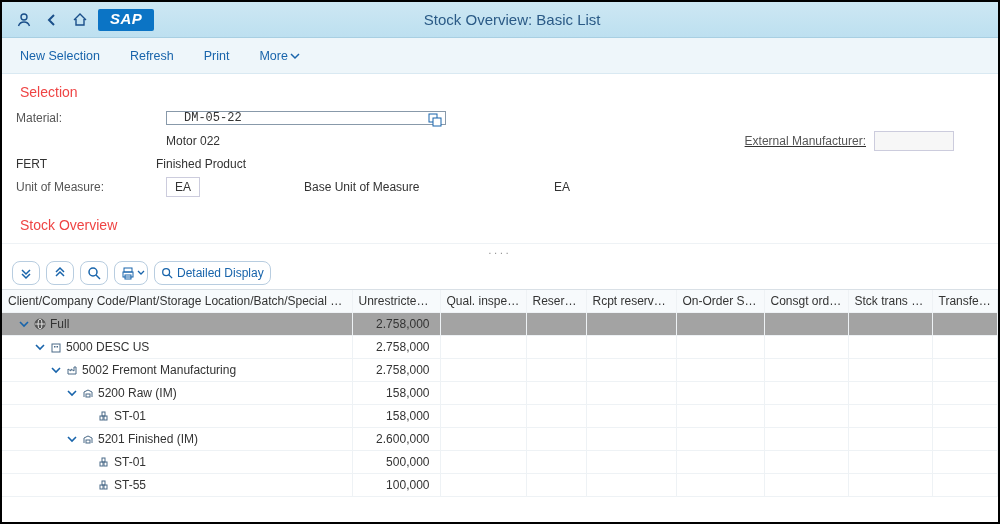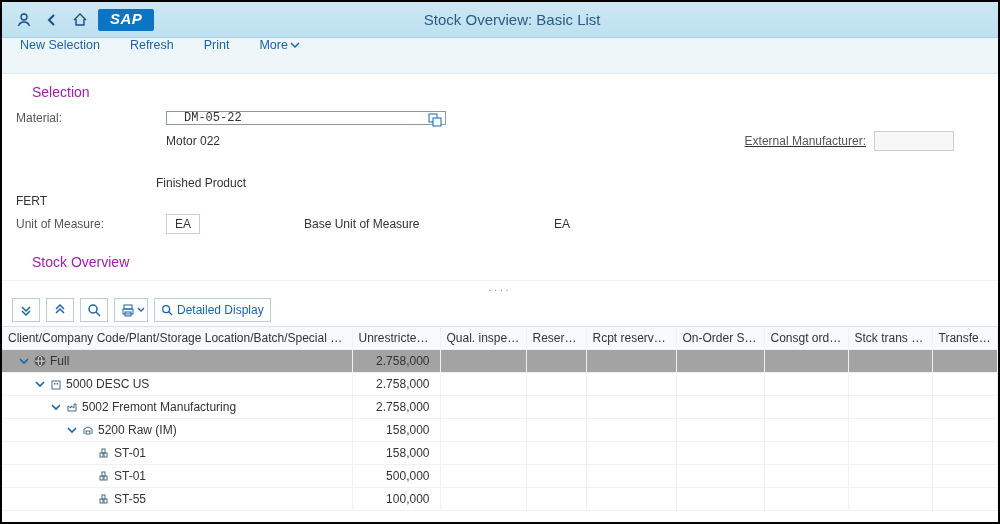--- a/index.html
+++ b/index.html
@@ -2,36 +2,36 @@
 <html><head>
 <meta charset="utf-8">
 <style>
   * { box-sizing: border-box; }
   html, body { margin:0; padding:0; font-family: Arial, Helvetica, sans-serif; font-size:12px; color:#333; }
   .frame { width:1000px; height:524px; border:2px solid #000; background:#fff; position:relative; overflow:hidden; }
   .shell-header { height:36px; background:linear-gradient(#cde7f3,#bde0f0); display:flex; align-items:center; padding:0 8px; border-bottom:1px solid #a8cfe2; }
   .shell-header .icon-btn { width:28px; height:24px; display:flex; align-items:center; justify-content:center; color:#1a4f8a; cursor:pointer; }
   .sap-logo { background:#0b74c5; color:#fff; font-weight:bold; font-size:15px; padding:2px 12px 4px 12px; border-radius:2px; letter-spacing:0.5px; margin-left:4px; display:flex; align-items:center; height:22px; font-style:italic;}
   .shell-title { flex:1; text-align:center; font-size:15px; color:#2a5a86; }
-  .app-toolbar { height:36px; background:#eef6fa; border-bottom:1px solid #d9e9f2; display:flex; align-items:flex-start; padding:0 18px; }
+  .app-toolbar { height:36px; background:#eef6fa; border-bottom:1px solid #d9e9f2; display:flex; align-items:center; padding:0 18px; }
   .app-toolbar a { color:#1864ab; font-size:12.5px; margin-right:30px; text-decoration:none; cursor:pointer; display:inline-flex; align-items:center; }
   .content { padding:8px 14px 0 14px; }
-  .section-title { font-size:14px; color:#a21caf; margin:2px 0 10px 16px; }
+  .section-title { font-size:14px; color:#ef4444; margin:2px 0 10px 4px; }
   .form-row { display:flex; align-items:center; margin-bottom:6px; font-size:12px; }
   .form-row .lbl { width:150px; color:#555; padding-right:6px; }
   .mat-input-wrap { position:relative; width:280px; }
   .mat-input { width:100%; height:14px; border:1px solid #89a; padding:0 22px 0 17px; font-family:"Courier New",monospace; font-size:12px; color:#333; }
   .mat-vh { position:absolute; right:4px; top:3px; color:#1864ab; cursor:pointer; }
   .uom-box { border:1px solid #ccd; padding:2px 8px; background:#fff; display:inline-block; min-width:26px; font-size:12px; }
   .col2 { margin-left:140px; color:#333; display:inline-block; min-width:140px; }
   .col3 { margin-left:150px; color:#333; display:inline-block; text-align:left; }
   .ext-block { display:flex; align-items:center; gap:8px; margin-left:auto; padding-right:30px;text-decoration:underline;}
   .ext-box { width:80px; height:20px; border:1px solid #ccd; background:#f7f7f7; }
   .table-toolbar { display:flex; align-items:center; gap:6px; padding:4px 4px; }
-  .tb-btn { border:1px solid #b8cde0; background:#fff; color:#1864ab; height:24px; min-width:24px; display:inline-flex; align-items:center; justify-content:center; border-radius:0; cursor:pointer; font-size:12px; padding:0 6px; }
+  .tb-btn { border:1px solid #b8cde0; background:#fff; color:#1864ab; height:24px; min-width:24px; display:inline-flex; align-items:center; justify-content:center; border-radius:8px; cursor:pointer; font-size:12px; padding:0 6px; }
   .tb-btn svg { pointer-events:none; }
   .table-wrap { border-top:1px solid #d9e0e6; }
   table { border-collapse:collapse; width:100%; table-layout:fixed; }
   th, td { border-right:1px solid #eef2f5; border-bottom:1px solid #eef2f5; padding:4px 6px; font-size:12px; white-space:nowrap; overflow:hidden; text-overflow:ellipsis; height:20px; vertical-align:middle; }
   th { background:#f7fafc; color:#333; font-weight:normal; text-align:left; }
   th.num, td.num { text-align:right; padding-right:10px; }
   tr.sel td { background:#a3a3a3;margin-top:11px; }
   .tree-cell { display:flex; align-items:center; gap:4px; }
   .exp { color:#1864ab; cursor:pointer; width:12px; display:inline-flex; justify-content:center; }
   .ellips-bar { height:14px; text-align:center; color:#888; font-size:10px; letter-spacing:3px; line-height:14px; border-top:1px solid #eef2f5;}
@@ -95,21 +95,21 @@
   <div class="form-row">
     <div class="lbl"></div>
     <div style="color:#333">Motor 022</div>
     <div class="ext-block">
       <span style="color:#555">External Manufacturer:</span>
       <div class="ext-box"></div>
     </div>
   </div>
 
   <div class="form-row">
-    <div style="width:120px;margin-top:37px;">FERT</div>
+    <div style="width:120px;">FERT</div>
     <div class="col2" style="margin-left:20px">Finished Product</div>
   </div>
 
   <div class="form-row">
     <div class="lbl">Unit of Measure:</div>
     <div class="uom-box">EA</div>
     <div style="width:104px"></div>
     <div style="width:250px;color:#333">Base Unit of Measure</div>
     <div class="col3" style="margin-left:0">EA</div>
   </div>
@@ -306,20 +306,46 @@
             <td></td>
             <td></td>
             <td></td>
             <td></td>
             <td></td>
             <td></td>
             <td></td>
           </tr>
           <tr>
             <td>
+              <div class="tree-cell" style="padding-left:58px">
+                <span class="exp">
+                  <svg width="10" height="10" viewBox="0 0 10 10">
+                    <path d="M1 3 5 7 9 3" fill="none" stroke="#1864ab" stroke-width="1.6"></path>
+                  </svg>
+                </span>
+                <span class="mini-icon">
+                  <svg width="12" height="12" viewBox="0 0 12 12">
+                    <path d="M2 10V5l4-2 4 2v5" stroke="#4a6a88" stroke-width="1" fill="none"></path>
+                    <rect x="4" y="7" width="4" height="3" stroke="#4a6a88" stroke-width="1" fill="none"></rect>
+                  </svg>
+                </span>
+                <span>5201 Finished (IM)</span>
+              </div>
+            </td>
+            <td class="num">2.600,000</td>
+            <td></td>
+            <td></td>
+            <td></td>
+            <td></td>
+            <td></td>
+            <td></td>
+            <td></td>
+          </tr>
+          <tr>
+            <td>
               <div class="tree-cell" style="padding-left:74px">
                 <span class="exp"></span>
                 <span class="mini-icon">
                   <svg width="12" height="12" viewBox="0 0 12 12">
                     <rect x="2" y="6" width="3" height="4" stroke="#4a6a88" stroke-width="1" fill="none"></rect>
                     <rect x="6" y="6" width="3" height="4" stroke="#4a6a88" stroke-width="1" fill="none"></rect>
                     <rect x="4" y="2" width="3" height="4" stroke="#4a6a88" stroke-width="1" fill="none"></rect>
                   </svg>
                 </span>
                 <span>ST-01</span>

